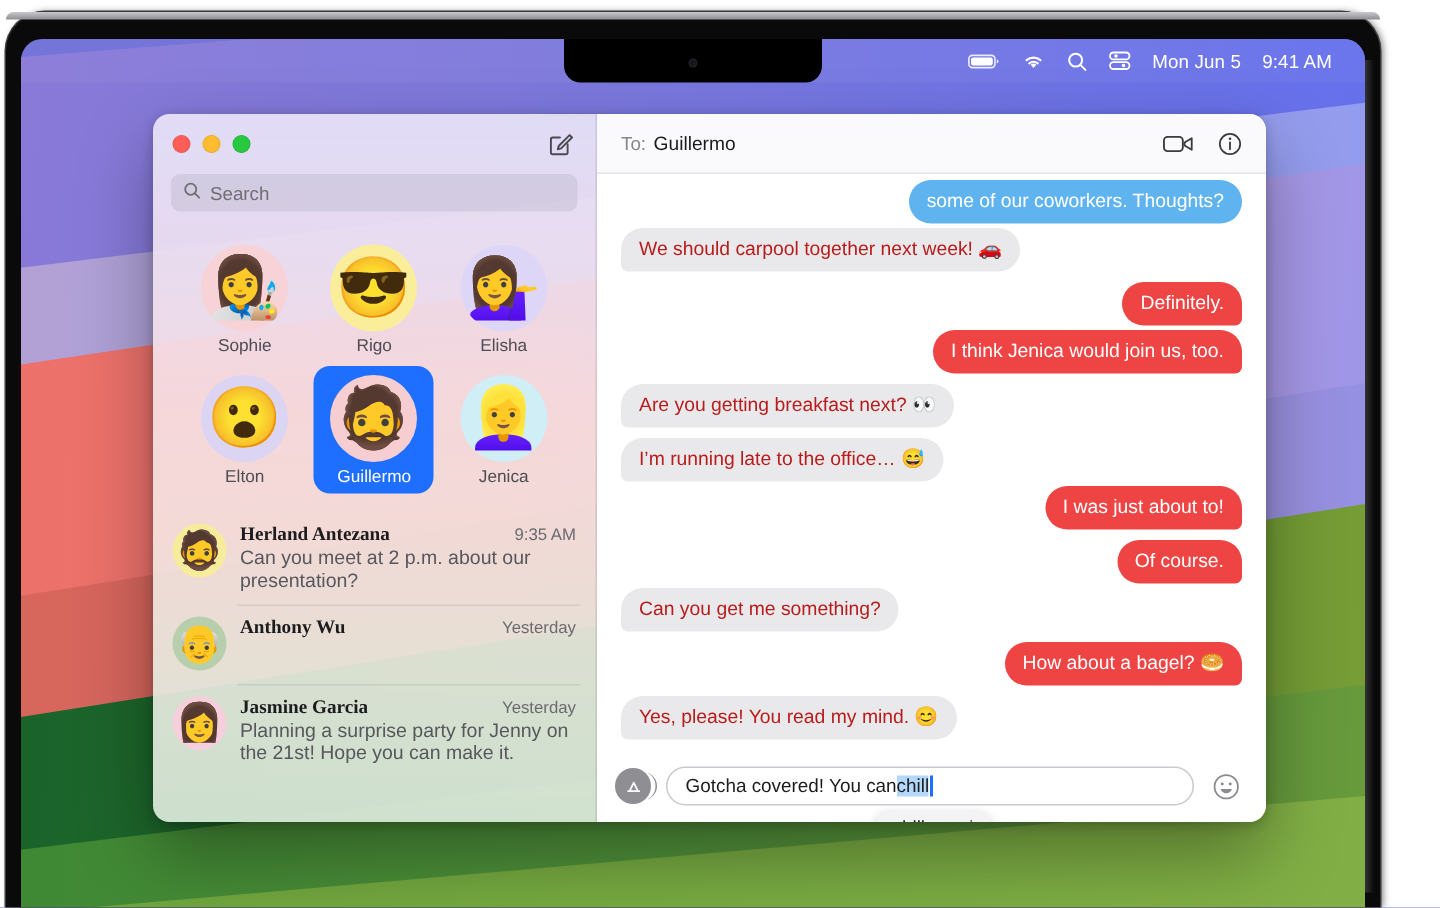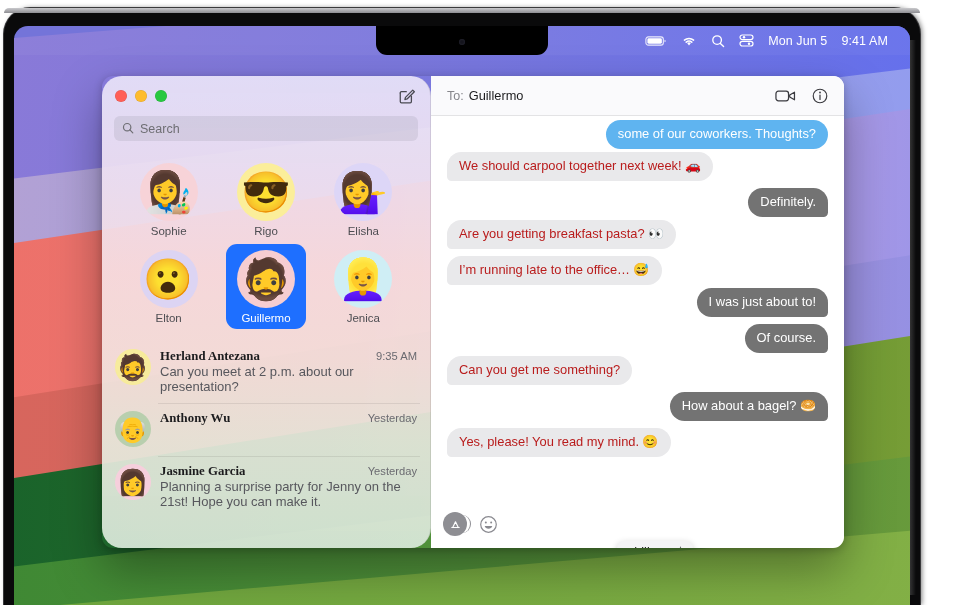--- a/index.html
+++ b/index.html
@@ -141,34 +141,33 @@
     width: 742px; height: 472px;
     border-radius: 11px;
     overflow: hidden;
     display: flex;
     box-shadow: 0 22px 48px rgba(0,0,0,.34), 0 2px 8px rgba(0,0,0,.22);
     z-index: 20;
   }
 
   
   .sidebar {
-    width: 329px;
+    width: 296px;
     height: 100%;
     position: relative;
     background:
       linear-gradient(180deg,
         rgba(231,226,248,.94) 0%,
         rgba(238,224,240,.93) 22%,
         rgba(246,223,226,.93) 42%,
         rgba(243,226,222,.93) 60%,
         rgba(231,233,221,.93) 78%,
         rgba(216,231,216,.94) 100%);
     border-right: 1px solid rgba(0,0,0,.10);
     overflow: hidden;
-    border-radius: 20px;
   }
 
   .sidebar-top {
     height: 40px;
     display: flex; align-items: center;
     padding: 0 13px;
   }
   .traffic { display: flex; gap: 8px; align-items: center; }
   .tl { width: 12px; height: 12px; border-radius: 50%; }
   .tl.red    { background: #ff5f57; box-shadow: inset 0 0 0 .5px rgba(0,0,0,.12); }
@@ -300,21 +299,21 @@
   .bubble {
     max-width: 76%;
     padding: 6px 12px 7px;
     border-radius: 16px;
     font-size: 12.9px;
     line-height: 16px;
     position: relative;
     word-wrap: break-word;
   }
   .bubble.in  { background: #e9e9eb; color: #b91c1c; border-bottom-left-radius: 5px; }
-  .bubble.out { background: #737373; color: #fff; border-bottom-right-radius: 5px; }
+  .bubble.out { background: #ef4444; color: #fff; border-bottom-right-radius: 5px; }
   .bubble.out.lighter { background: #5fb4f0; }
   .bubble.nostub { border-radius: 16px; }
 
   
   .bubble.in.tail::after {
     content: "";
     position: absolute;
     left: -5px; bottom: 0;
     width: 12px; height: 13px;
     background: #e9e9eb;
@@ -590,23 +589,26 @@
             <div class="bubble out lighter nostub">some of our coworkers. Thoughts?</div>
           </div>
 
           <div class="msg-row in">
             <div class="bubble in tail">We should carpool together next week! 🚗</div>
           </div>
 
           <div class="msg-row out tight">
             <div class="bubble out">Definitely.</div>
           </div>
+          <div class="msg-row out">
+            <div class="bubble out tail">I think Jenica would join us, too.</div>
+          </div>
 
           <div class="msg-row in">
-            <div class="bubble in tail">Are you getting breakfast pasta? 👀</div>
+            <div class="bubble in tail">Are you getting breakfast next? 👀</div>
           </div>
 
           <div class="msg-row in tight">
             <div class="bubble in">I’m running late to the office… 😅</div>
           </div>
 
           <div class="msg-row out">
             <div class="bubble out tail">I was just about to!</div>
           </div>
           <div class="msg-row out tight">
@@ -626,20 +628,25 @@
 
         </div>
 
         <div class="input-row">
           <div class="appstore-btn">
             <svg width="13" height="13" viewBox="0 0 14 14">
               <path d="M4 10.2 7 4.1l3 6.1M3 10.2h8" fill="none" stroke="#fff" stroke-width="1.25" stroke-linecap="round" stroke-linejoin="round"></path>
             </svg>
           </div>
 
+          <div class="msg-input">
+            <span>Gotcha covered! You can </span>
+              <span class="predicted">chill</span>
+              <span class="caret"></span>
+          </div>
 
           <div class="emoji-btn">
             <svg width="19" height="19" viewBox="0 0 20 20">
               <circle cx="10" cy="10" r="8.2" fill="none" stroke="#8a8a90" stroke-width="1.25"></circle>
               <circle cx="7.2" cy="8" r="1.05" fill="#8a8a90"></circle>
               <circle cx="12.8" cy="8" r="1.05" fill="#8a8a90"></circle>
               <path d="M6 11.6h8a4.2 4.2 0 0 1-8 0z" fill="#8a8a90"></path>
             </svg>
           </div>
 

